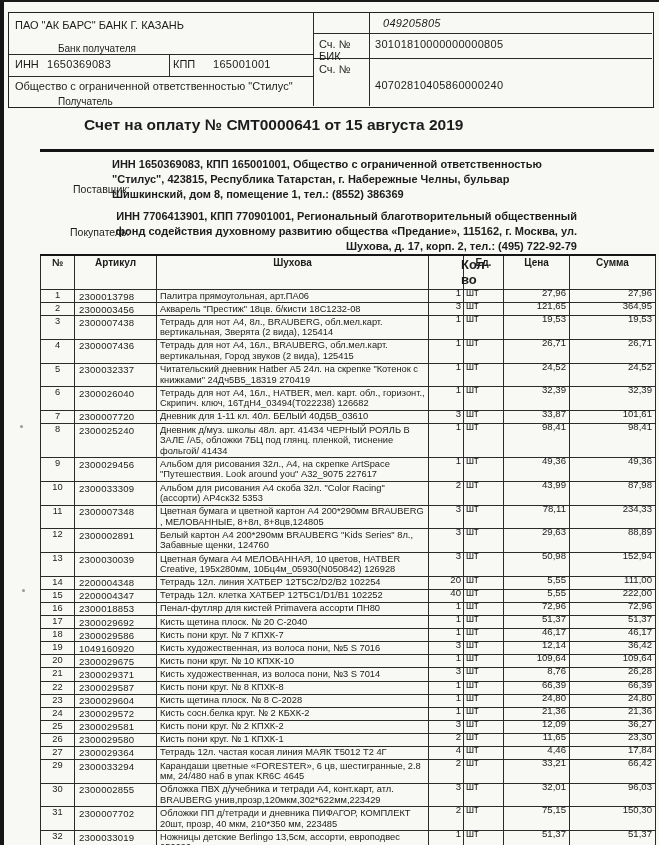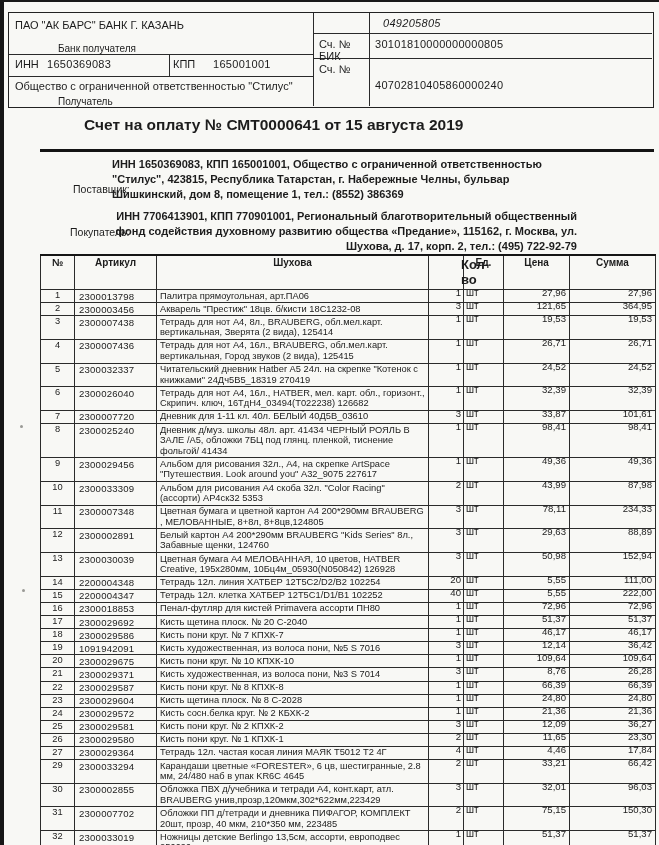--- a/index.html
+++ b/index.html
@@ -268,21 +268,21 @@
       <td class="c-n">18</td>
       <td class="c-art">2300029586</td>
       <td class="c-name">Кисть пони круг. № 7  КПХК-7</td>
       <td class="c-qty"><span class="val">1</span></td>
       <td class="c-unit"><span class="val">шт</span></td>
       <td class="c-price"><span class="val">46,17</span></td>
       <td class="c-sum"><span class="val">46,17</span></td>
     </tr>
         <tr>
       <td class="c-n">19</td>
-      <td class="c-art">1091942091</td>
+      <td class="c-art">1049160920</td>
       <td class="c-name">Кисть художественная, из волоса пони, №5  S 7016</td>
       <td class="c-qty"><span class="val">3</span></td>
       <td class="c-unit"><span class="val">шт</span></td>
       <td class="c-price"><span class="val">12,14</span></td>
       <td class="c-sum"><span class="val">36,42</span></td>
     </tr>
         <tr>
       <td class="c-n">20</td>
       <td class="c-art">2300029675</td>
       <td class="c-name">Кисть пони круг. № 10  КПХК-10</td>

